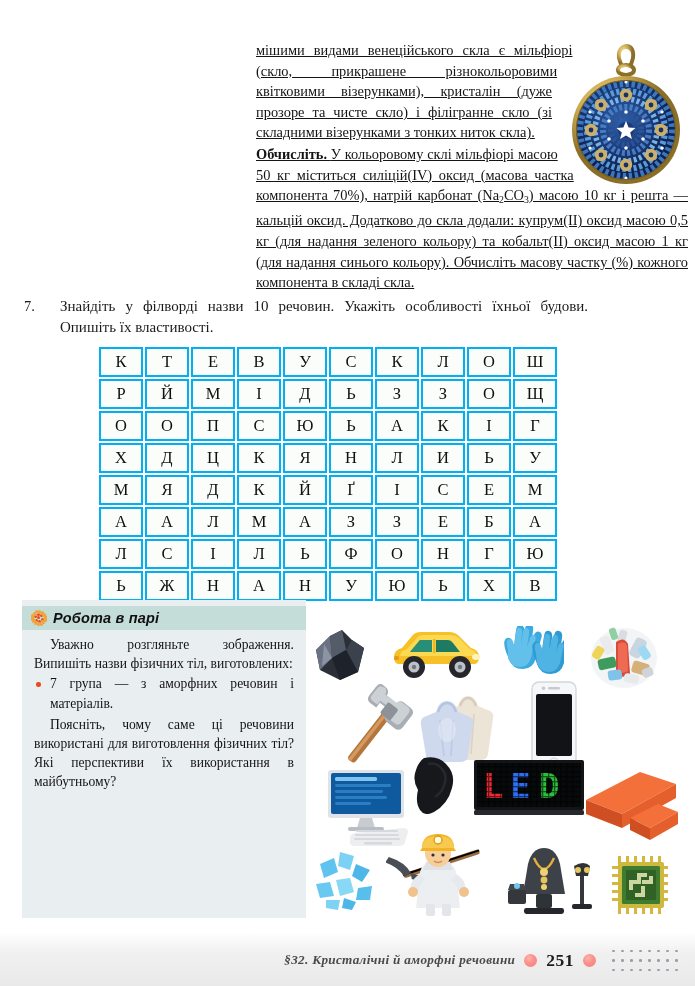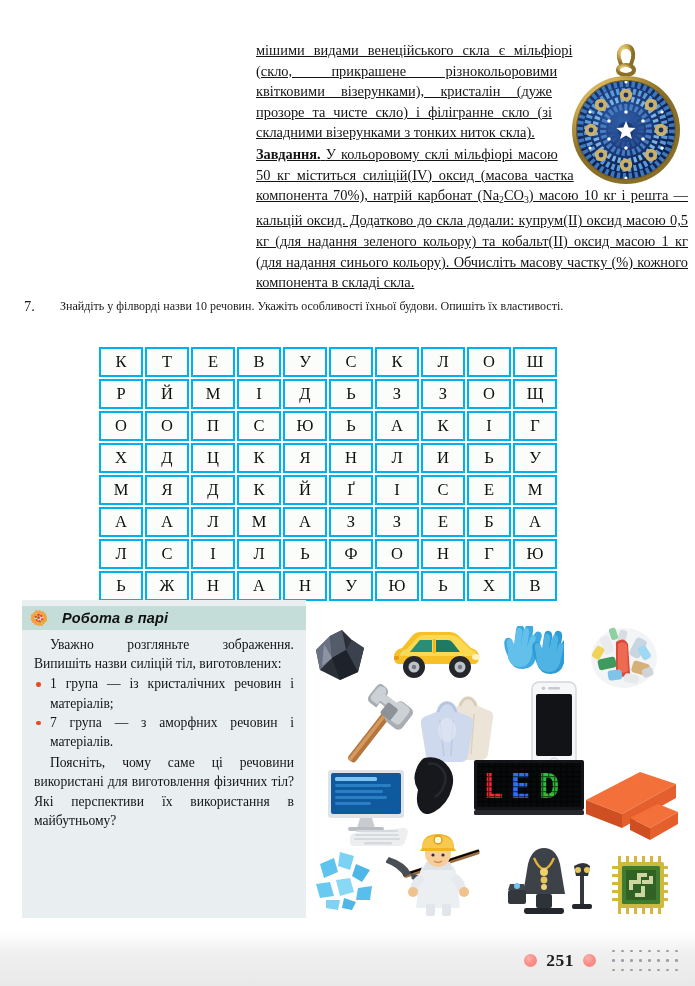--- a/index.html
+++ b/index.html
@@ -59,21 +59,21 @@
     display: flex;
   }
   .ex-num {
     width: 36px;
     flex: 0 0 36px;
     font-size: 14.4px;
     line-height: 20.6px;
   }
   .ex-body {
     flex: 1;
-    font-size: 12px;
+    font-size: 15px;
     line-height: 20.6px;
     text-align: justify;
   }
 
   
   .grid-wrap {
     position: absolute;
     left: 97px; top: 345px;
   }
   table.wordgrid { border-collapse: separate; border-spacing: 2px; }
@@ -105,21 +105,21 @@
     display: flex;
     align-items: center;
     padding-left: 6px;
   }
   .pair-head-title {
     font-family: "Liberation Sans", sans-serif;
     font-style: italic;
     font-weight: bold;
     font-size: 14.5px;
     color: #111;
-    margin-left: 12px;
+    margin-left: 3px;
     letter-spacing: .2px;
   }
   .dot-flower { width: 22px; height: 22px; position: relative; flex: 0 0 22px; }
   .dot-flower i {
     position: absolute; width: 3.1px; height: 3.1px;
     border-radius: 50%; background: #e8491f; display: block;
   }
   .pair-body {
     padding: 5px 12px 0 12px;
     font-size: 13.6px;
@@ -261,21 +261,21 @@
 
       <path d="M61 79 l2.6 6.4 6.9 .5 -5.3 4.5 1.7 6.7 -5.9 -3.7 -5.9 3.7 1.7 -6.7 -5.3 -4.5 6.9 -.5 z" fill="#ffffff"></path>
       <circle cx="61" cy="88" r="49.5" fill="none" stroke="#7a6222" stroke-width="1.2"></circle>
     </svg>
   </div>
 
   <div class="top-block">
     <div class="wrap-img"></div>
     <p class="para">мішими видами венеційського скла є мільфіорі (скло, прикрашене різнокольоровими квітковими візерунками), кристалін (дуже прозоре та чисте скло) і філігранне скло (зі складними візерунками з тонких ниток скла).</p>
     <p class="para">
-      <b>Завдання.</b>
+      <b>Обчисліть.</b>
       <span>У кольоровому склі мільфіорі масою 50 кг міститься силіцій(IV) оксид (масова частка компонента 70%), натрій карбонат (Na</span><sub>2</sub><span>CO</span><sub>3</sub><span>) масою 10 кг і решта — кальцій оксид. Додатково до скла додали: купрум(II) оксид масою 0,5 кг (для надання зеленого кольору) та кобальт(II) оксид масою 1 кг (для надання синього кольору). Обчисліть масову частку (%) кожного компонента в складі скла.</span>
     </p>
   </div>
 
   <div class="ex">
     <div class="ex-num">7.</div>
     <div class="ex-body">Знайдіть у філворді назви 10 речовин. Укажіть особливості їхньої будови. Опишіть їх властивості.</div>
   </div>
 
   <div class="grid-wrap">
@@ -412,23 +412,22 @@
           <i style="left: 9.9643px; top: 2.87007px; background: rgb(242, 163, 60);"></i>
           <i style="left: 12.7683px; top: 3.74483px; background: rgb(242, 163, 60);"></i>
           <i style="left: 14.9151px; top: 5.74957px; background: rgb(242, 163, 60);"></i>
           <i style="left: 15.9794px; top: 8.48723px; background: rgb(242, 163, 60);"></i>
           <i style="left: 15.7505px; top: 11.4156px; background: rgb(242, 163, 60);"></i>
           <i style="left: 14.2737px; top: 13.9546px; background: rgb(242, 163, 60);"></i>
         </span>
       <span class="pair-head-title">Робота в парі</span>
     </div>
     <div class="pair-body">
-      <p>Уважно розгляньте зображення. Випишіть назви силіцій тіл, виготовлених:</p>
+      <p>Уважно розгляньте зображення. Випишіть назви фізичних тіл, виготовлених:</p>
       <ul class="pair-list">
-          <li>1 група — із кристалічних речовин і матеріалів;</li>
           <li>7 група — з аморфних речовин і матеріалів.</li>
         </ul>
       <p style="margin-top:2px">Поясніть, чому саме ці речовини використані для виготовлення фізичних тіл? Які перспективи їх використання в майбутньому?</p>
     </div>
   </div>
 
   <div class="collage">
 
     <div class="item" style="left:0px; top:10px;">
       <svg width="60" height="58" viewBox="0 0 60 58">
@@ -714,20 +713,21 @@
           <rect x="17" y="24" width="4" height="10"></rect>
           <rect x="30" y="24" width="11" height="4"></rect>
           <rect x="37" y="20" width="4" height="8"></rect>
         </g>
       </svg>
     </div>
   </div>
 
   <div class="footer">
     <div class="footer-inner">
+      <span class="footer-title">§32. Кристалічні й аморфні речовини</span>
       <span class="pink-dot"></span>
       <span class="page-num">251</span>
       <span class="pink-dot"></span>
       <span class="dot-grid">
           <span></span>
           <span></span>
           <span></span>
           <span></span>
           <span></span>
           <span></span>

